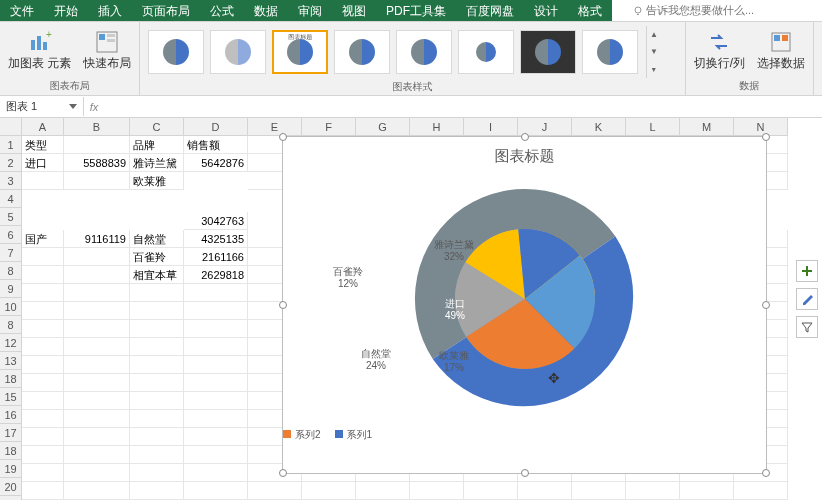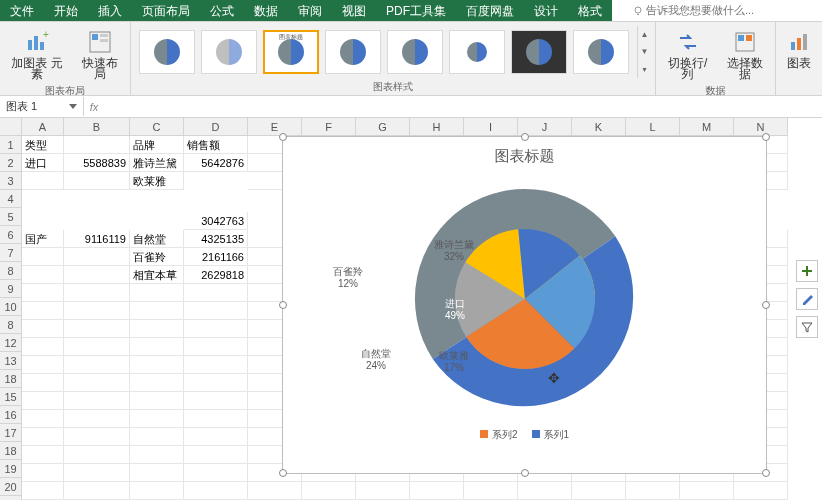--- a/index.html
+++ b/index.html
@@ -35,21 +35,21 @@
 .rh{width:22px;height:18px;background:#f0f0f0;border-right:1px solid #d4d4d4;border-bottom:1px solid #d4d4d4;text-align:center;font-size:11px;color:#555;line-height:18px}
 .corner{width:22px;height:18px;background:#f0f0f0;border-right:1px solid #d4d4d4;border-bottom:1px solid #d4d4d4}
 .cells{position:absolute;top:18px;left:22px}
 .crow{display:flex}
 .cell{border-right:1px solid #e6e6e6;border-bottom:1px solid #e6e6e6;height:18px;line-height:18px;font-size:11px;padding:0 3px;overflow:hidden;white-space:nowrap;color:#000}
 .cell.ra{text-align:right}
 .chart-obj{position:absolute;left:282px;top:18px;width:485px;height:338px;background:#fff;border:1px solid #bcbcbc}
 .ch-handle{position:absolute;width:8px;height:8px;background:#fff;border:1px solid #888;border-radius:50%}
 .ch-title{text-align:center;font-size:15px;color:#595959;padding:10px 0 4px}
 .ch-plot{position:relative;width:100%;height:258px;display:flex;align-items:center;justify-content:center}
-.ch-legend{display:flex;justify-content:center;gap:14px;font-size:10px;color:#595959;padding-bottom:8px}
+.ch-legend{display:flex;gap:14px;font-size:10px;color:#595959;padding-bottom:8px}
 .lg-sw{width:8px;height:8px;display:inline-block;margin-right:4px}
 .data-label{position:absolute;font-size:10px;color:#595959;text-align:center;line-height:1.2}
 .data-label.inner{color:#fff}
 .side-tools{position:absolute;right:4px;top:142px;display:flex;flex-direction:column;gap:6px}
 .st-btn{width:22px;height:22px;background:#fff;border:1px solid #c6c6c6;display:flex;align-items:center;justify-content:center;cursor:pointer;color:#3a3a3a}
 .cursor-move{position:absolute;left:548px;top:252px;font-size:14px;pointer-events:none}
 </style>
 </head>
 <body>
 
@@ -155,32 +155,20 @@
               <rect x="5" y="5" width="6" height="6" fill="#5b9bd5"></rect>
               <rect x="13" y="5" width="6" height="6" fill="#ed7d31"></rect>
             </svg>
           </div>
         <div class="lbl">选择数据</div>
       </div>
     </div>
     <div class="grp-label">数据</div>
   </div>
   <div class="grp" style="border-right:none">
-    <div class="grp-body">
-      <div class="bigbtn">
-        <div class="ico">
-            <svg width="24" height="24">
-              <rect x="4" y="12" width="4" height="8" fill="#5b9bd5"></rect>
-              <rect x="10" y="8" width="4" height="12" fill="#ed7d31"></rect>
-              <rect x="16" y="4" width="4" height="16" fill="#a5a5a5"></rect>
-            </svg>
-          </div>
-        <div class="lbl">图表</div>
-      </div>
-    </div>
     <div class="grp-label"></div>
   </div>
 </div>
 
 <div class="namebox-row">
   <div class="namebox">
       <span>图表 1</span>
       <span class="tri-down"></span>
     </div>
   <div class="fx">fx</div>

